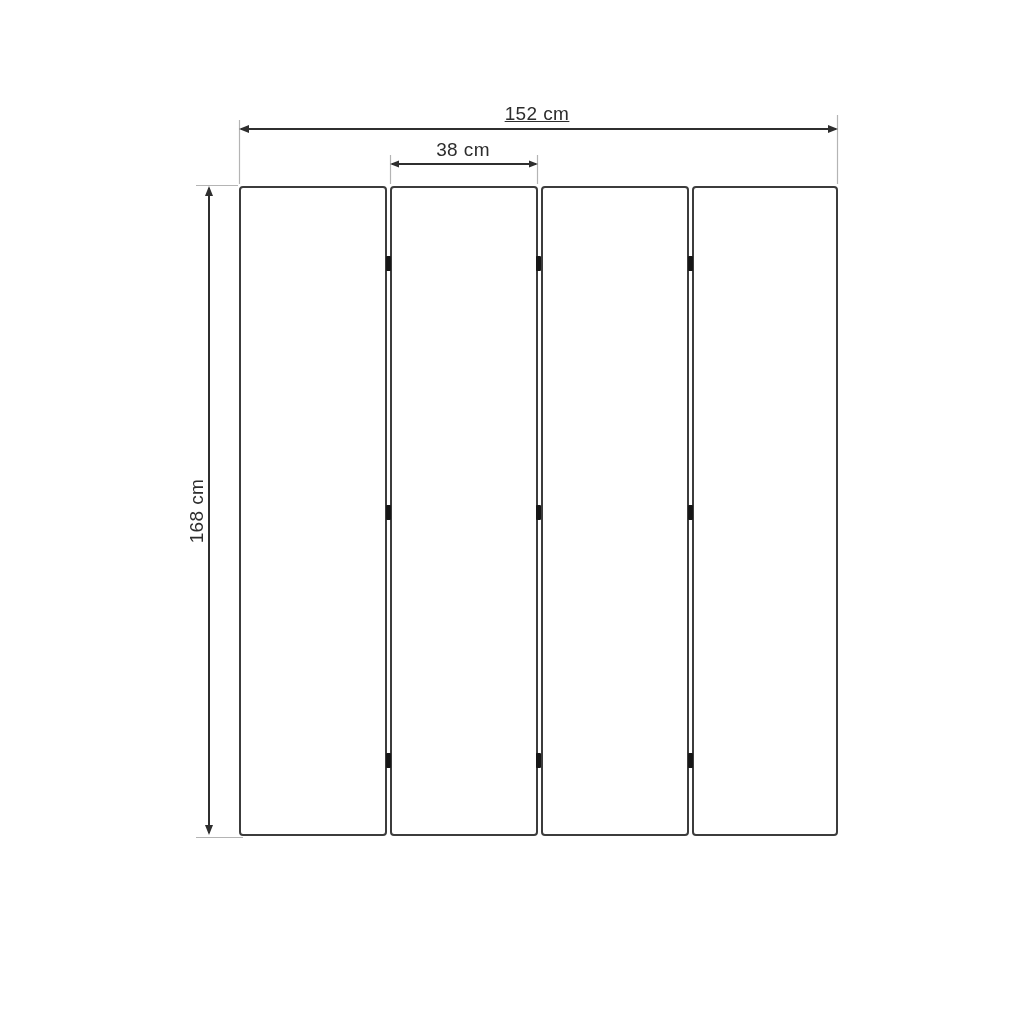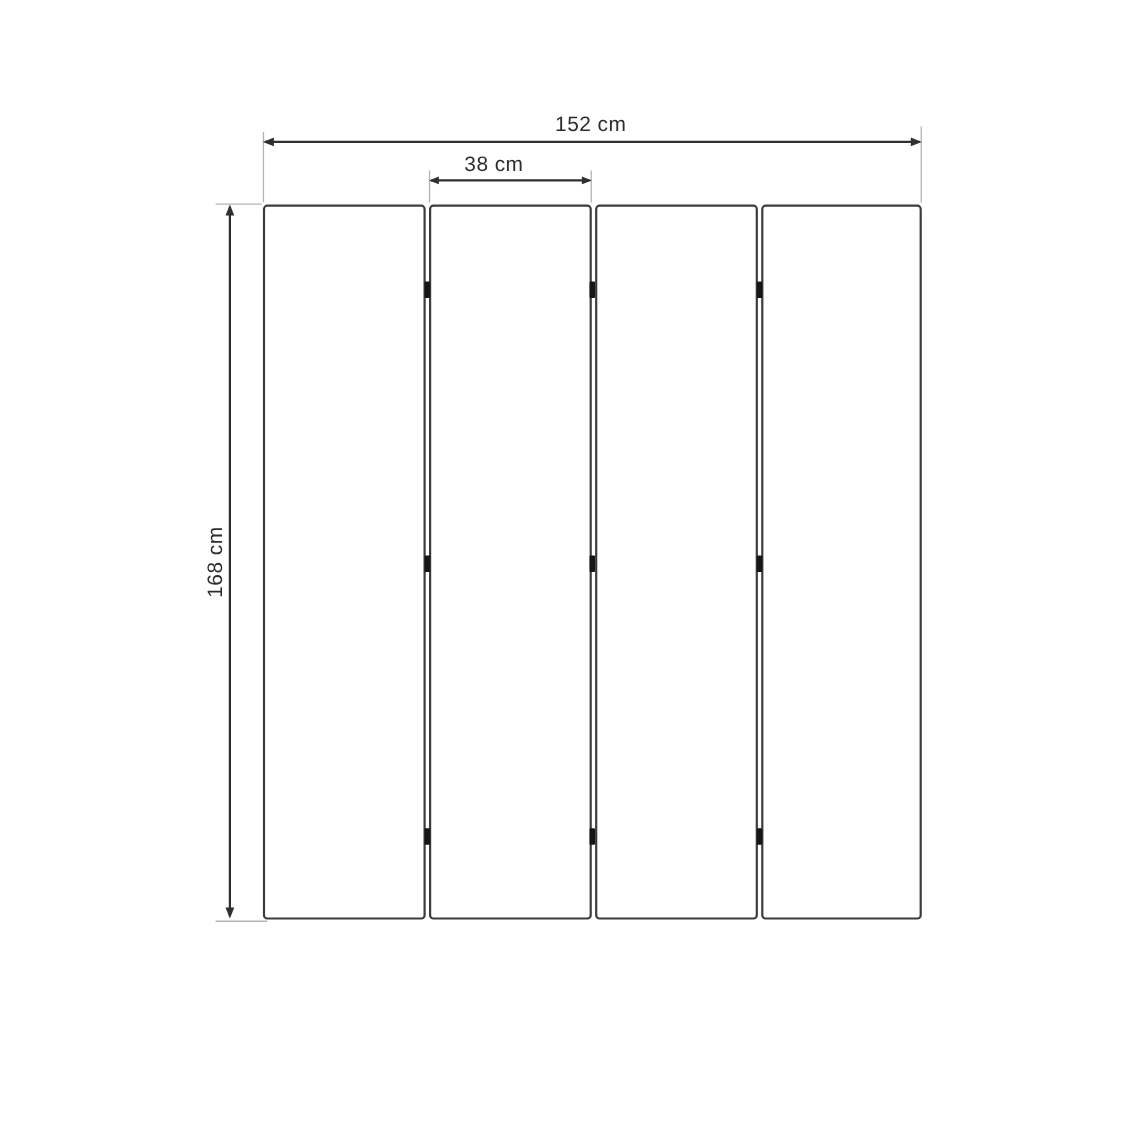--- a/index.html
+++ b/index.html
@@ -90,19 +90,19 @@
   <div class="hinge" style="left:386px;top:256px;"></div>
   <div class="hinge" style="left:536px;top:256px;"></div>
   <div class="hinge" style="left:688px;top:256px;"></div>
   <div class="hinge" style="left:386px;top:505px;"></div>
   <div class="hinge" style="left:536px;top:505px;"></div>
   <div class="hinge" style="left:688px;top:505px;"></div>
   <div class="hinge" style="left:386px;top:753px;"></div>
   <div class="hinge" style="left:536px;top:753px;"></div>
   <div class="hinge" style="left:688px;top:753px;"></div>
 
-  <span class="dim-label h" style="left:537px;top:104px;">152 cm</span>
+  <span class="dim-label h" style="left:537px;top:104px;text-decoration:underline;">152 cm</span>
 
-  <span class="dim-label h" style="left:449px;top:140px;text-align:center;">38 cm</span>
+  <span class="dim-label h" style="left:463px;top:140px;text-align:center;">38 cm</span>
 
   <span class="dim-label v" style="left:196px;top:511px;">168 cm</span>
 
 </div>
 
 </body></html>

